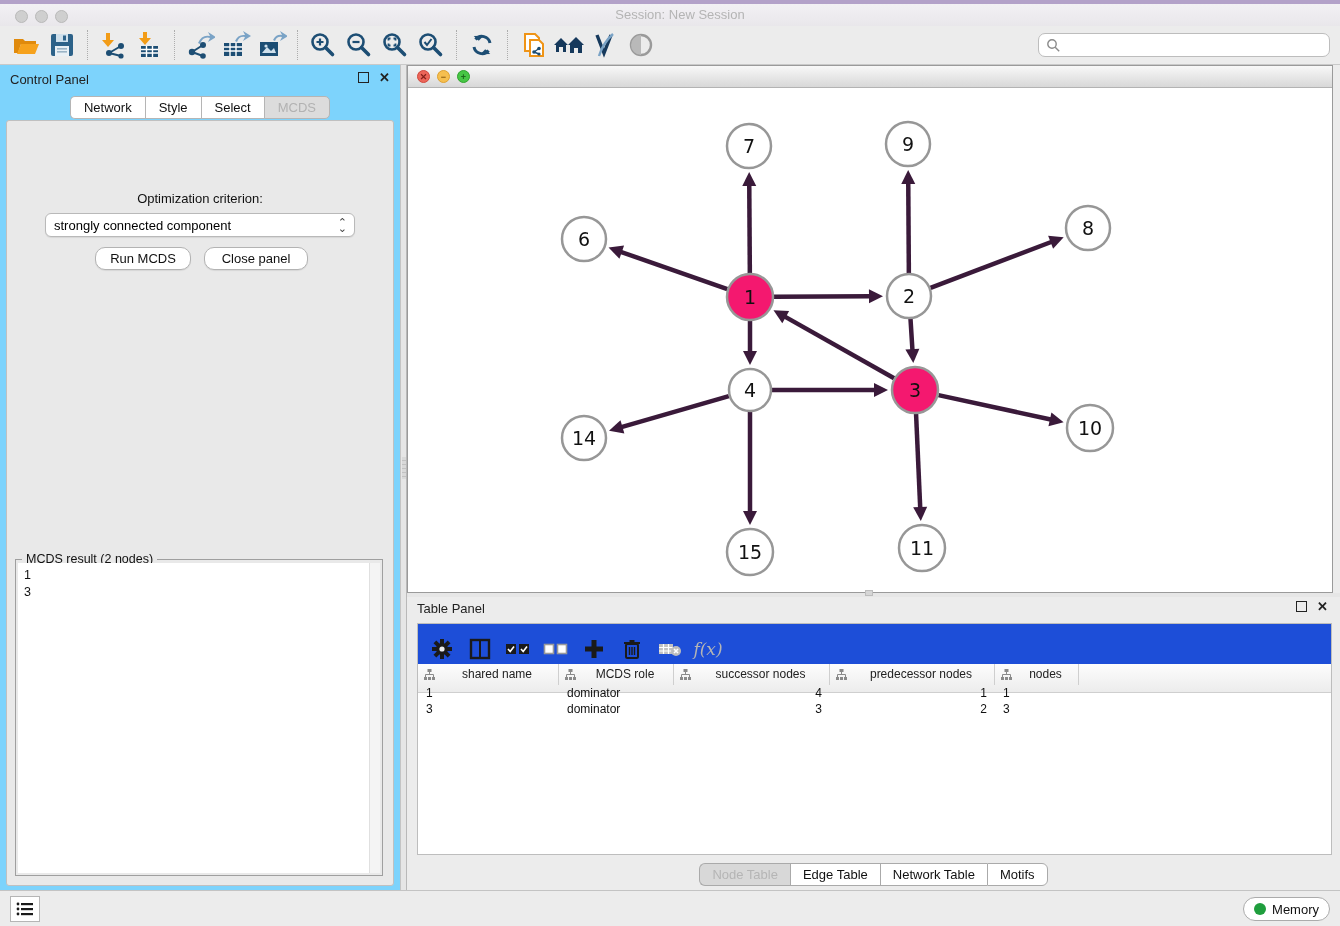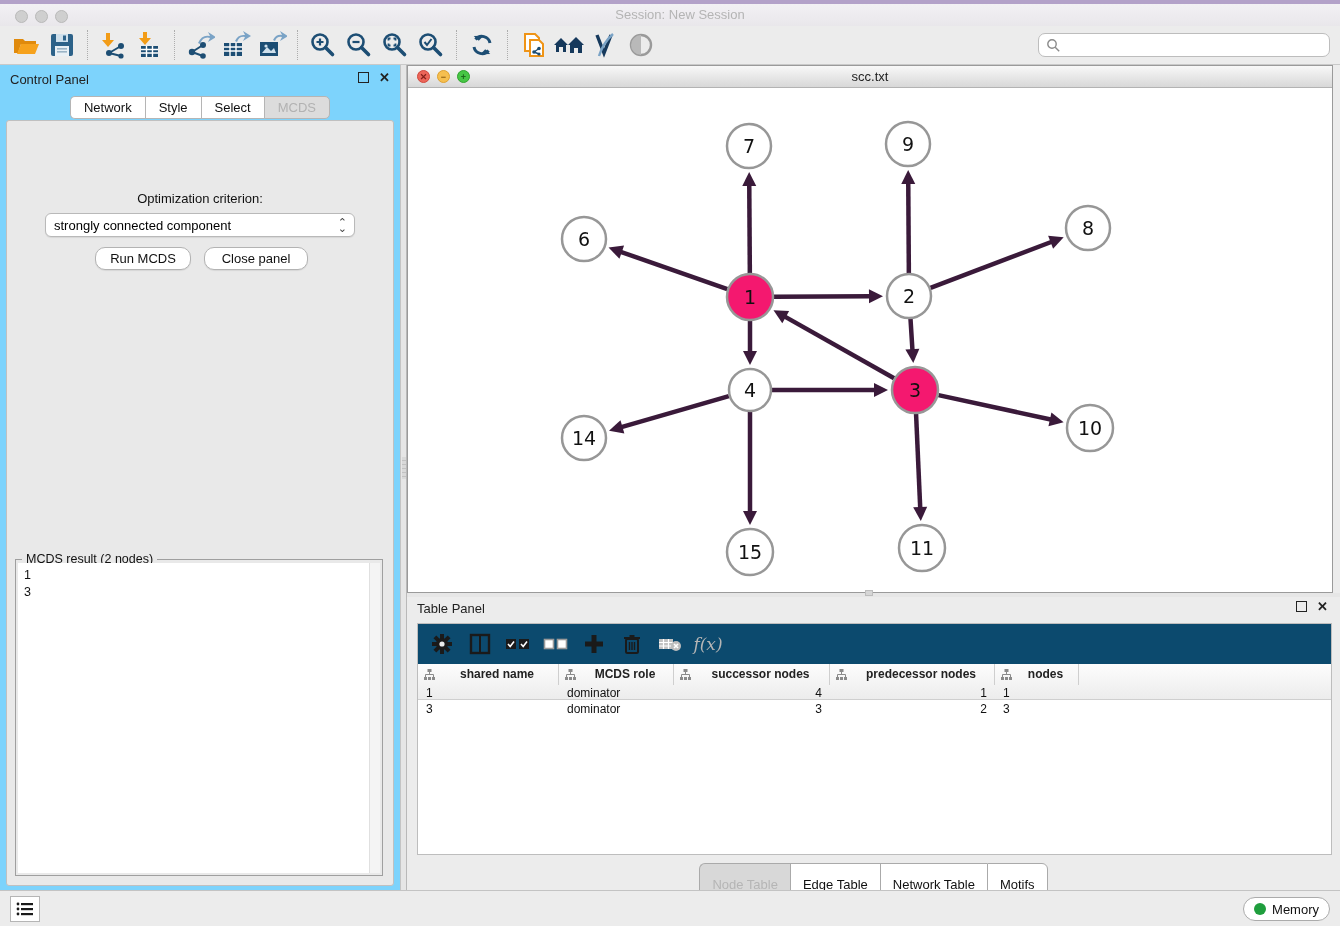--- a/index.html
+++ b/index.html
@@ -81,38 +81,38 @@
   #light-close { left:9px;  background:#ec6659; border:1px solid #d1473c; color:#84201a; }
   #light-min   { left:29px; background:#f6bf4f; border:1px solid #dfa12f; color:#8a5d10; }
   #light-max   { left:49px; background:#47c645; border:1px solid #2fa32d; color:#1c6a1b; }
   #graph-canvas { position:absolute; left:0; top:22px; }
 
   
   #table-panel { left:407px; top:597px; width:933px; height:293px; background:#ececec; }
   #tp-header { position:absolute; left:10px; top:4px; font-size:13px; color:#222; }
   #tp-box { position:absolute; left:10px; right:8px; top:26px; height:232px;
     border:1px solid #bdbdbd; background:#fff; }
-  #tp-toolbar { position:absolute; left:0; right:0; top:0; height:40px; background:#0c4a6e;
-    display:flex; align-items:center; gap:6px; padding-left:8px; }
+  #tp-toolbar { position:absolute; left:0; right:0; top:0; height:40px; background:#1d4ed8;
+    display:flex; align-items:flex-end; gap:6px; padding-left:8px; }
   .tp-btn { width:32px; height:30px; display:flex; align-items:center; justify-content:center; }
   #tp-fx { font-family:"DejaVu Serif", serif; font-style:italic; font-size:17px; color:#b5b5b5; }
-  #tp-headrow { position:absolute; left:0; right:0; top:40px; height:36px;
-    background:linear-gradient(#fdfdfd,#ececec); border-bottom:1px solid #cfcfcf;font-weight:bold; }
+  #tp-headrow { position:absolute; left:0; right:0; top:40px; height:29px;
+    background:linear-gradient(#fdfdfd,#ececec); border-bottom:1px solid #cfcfcf; }
   .th { position:absolute; top:0; height:21px; border-right:1px solid #cfcfcf;
     font-size:12px; color:#222; }
   .th .lbl { position:absolute; left:22px; right:4px; top:3px; text-align:center;
     white-space:nowrap; overflow:hidden; }
   .th svg { position:absolute; left:6px; top:5px; }
   .tr { position:absolute; left:0; right:0; height:16px; }
   .td { position:absolute; top:0; height:16px; font-size:12px; color:#111; padding:0 8px;
     line-height:16px; white-space:nowrap; }
   .td.r { text-align:right; }
   
   #tp-tabs { position:absolute; left:0; right:0; top:266px; display:flex; justify-content:center; }
-  .tptab { font-size:13px; padding:13px 12px; background:#fff; border:1px solid #aaa;
+  .tptab { font-size:13px; padding:3px 12px; background:#fff; border:1px solid #aaa;
     border-right:none; color:#111; }
   .tptab:first-child { border-top-left-radius:6px; border-bottom-left-radius:6px; }
   .tptab:last-child { border-right:1px solid #aaa; border-top-right-radius:6px; border-bottom-right-radius:6px; }
   .tptab.selected { background:#d8d8d8; color:#b5b5b5; }
 
   
   #statusbar { left:0; top:890px; width:1340px; height:36px; background:#ececec;
     border-top:1px solid #c3c3c3; }
   #list-btn { position:absolute; left:10px; top:5px; width:30px; height:26px; background:#fff;
     border:1px solid #b5b5b5; display:flex; align-items:center; justify-content:center; }
@@ -304,21 +304,20 @@
 
 <div id="v-divider" class="abs">
   <div id="v-grip"></div>
 </div>
 
 <div id="network-frame" class="abs">
   <div id="nf-titlebar">
     <span class="light" id="light-close">✕</span>
     <span class="light" id="light-min">−</span>
     <span class="light" id="light-max">+</span>
-    <div id="nf-title">scc.txt</div>
   </div>
   <svg id="graph-canvas" width="924" height="504" viewBox="0 0 924 504">
       <line x1="341.84106308791655" y1="185.0005262753956" x2="341.25165011079883" y2="95.99916673062366" stroke="#3a1a3a" stroke-width="4.5"></line>
       <polygon points="341.1721816547571,83.99942986832144 348.2647413564821,97.952766274983 334.26504835046285,98.04547947369836" fill="#3a1a3a"></polygon>
       <line x1="319.34314698911055" y1="201.08375015282175" x2="211.87335060057495" y2="163.53406225803224" stroke="#3a1a3a" stroke-width="4.5"></line>
       <polygon points="200.54492409513023,159.5759373344431 216.0703278902427,157.58550095045433 211.45251547938875,170.80199854013983" fill="#3a1a3a"></polygon>
       <line x1="365.9995253493132" y1="208.84905958899802" x2="463.0007515302541" y2="208.23898898408643" stroke="#3a1a3a" stroke-width="4.5"></line>
       <polygon points="475.0005142049107,208.16351877858546 461.04481537102026,215.25142891188628 460.95676679793576,201.2517057914536" fill="#3a1a3a"></polygon>
       <line x1="342" y1="233" x2="342" y2="265" stroke="#3a1a3a" stroke-width="4.5"></line>
       <polygon points="342,277 335,263 349,263" fill="#3a1a3a"></polygon>

